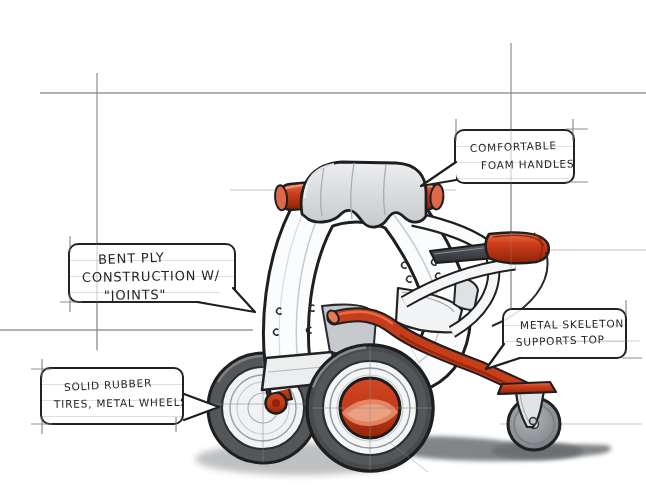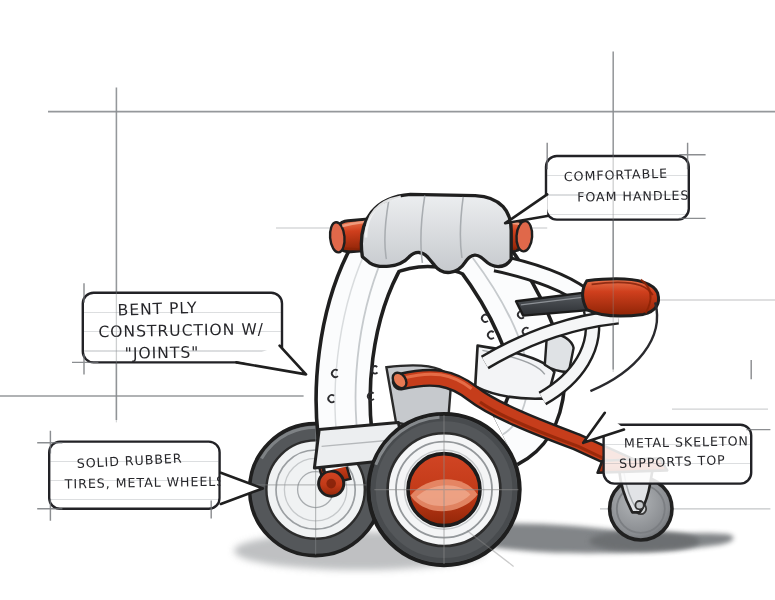--- a/index.html
+++ b/index.html
@@ -6,21 +6,21 @@
   .canvas{position:relative;width:646px;height:500px;background:#fff;overflow:hidden;
           font-family:"DejaVu Sans",sans-serif;}
   svg.layer{position:absolute;left:0;top:0;}
   .callout{position:absolute;box-sizing:border-box;background:rgba(255,255,255,.88);
            border:2px solid #222226;border-radius:10px;color:#26262a;letter-spacing:.8px;
            line-height:17px;font-size:10.5px;
            background-image:repeating-linear-gradient(180deg,rgba(0,0,0,0) 0 15px,rgba(140,146,152,.30) 15px 16px);}
   .callout .ln{display:block;white-space:nowrap;transform-origin:left center;}
   #co-foam  {left:454px;top:129px;width:121px;height:55px;padding:9px 6px 0 10px;}
   #co-bent  {left:68px; top:243px;width:168px;height:60px;padding:6px 6px 0 12px;font-size:13px;line-height:18px;}
-  #co-metal {left:502px;top:308px;width:125px;height:51px;padding:7px 4px 0 10px;margin-top:45px;}
+  #co-metal {left:502px;top:308px;width:125px;height:51px;padding:7px 4px 0 10px;}
   #co-solid {left:40px; top:367px;width:144px;height:58px;padding:10px 4px 0 12px;}
 </style>
 </head>
 <body>
 
 <div class="canvas">
 
 <svg class="layer" width="646" height="500" viewBox="0 0 646 500">
   <defs>
     <linearGradient id="redV" x1="0" y1="0" x2="0" y2="1">

